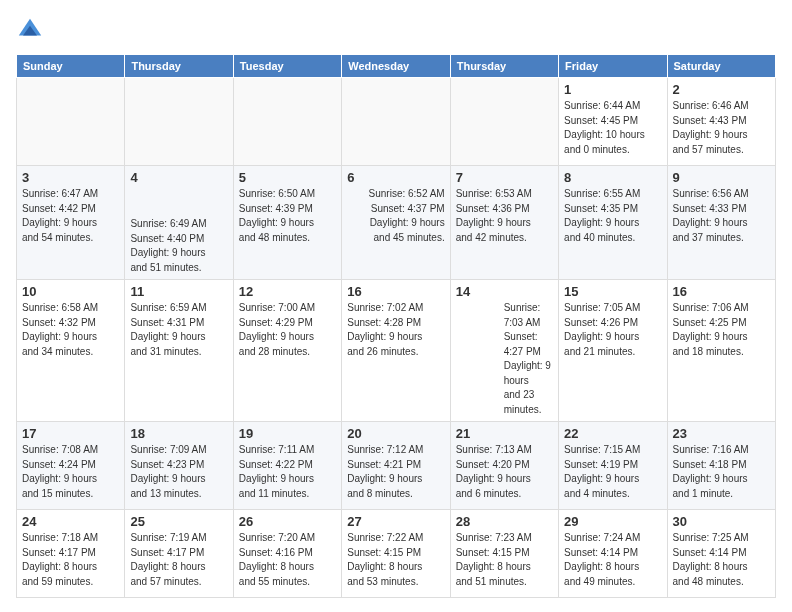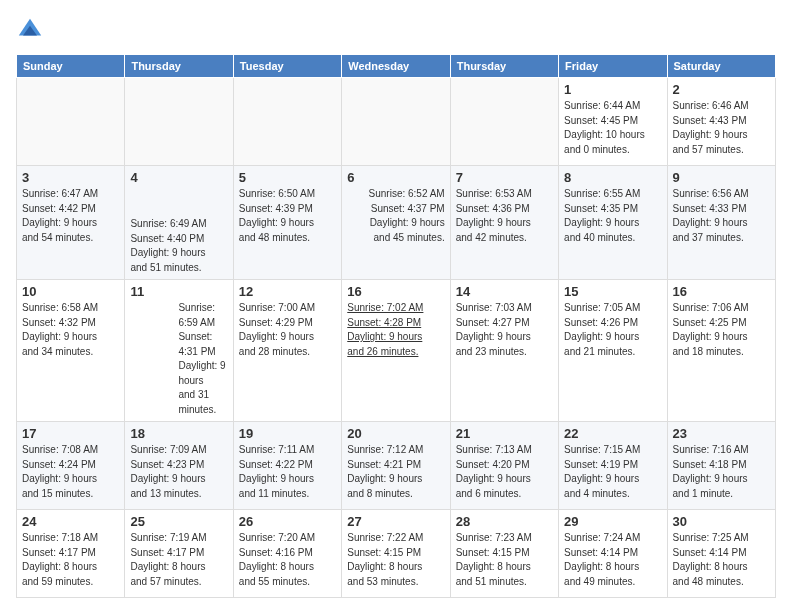--- a/index.html
+++ b/index.html
@@ -209,42 +209,42 @@
         <tr>
           <td>
             <span class="day-num">10</span>
             <div class="day-info" style="white-space: pre-line;">Sunrise: 6:58 AM
 Sunset: 4:32 PM
 Daylight: 9 hours
 and 34 minutes.</div>
           </td>
           <td>
             <span class="day-num">11</span>
-            <div class="day-info" style="white-space: pre-line; margin-left: 48px;">Sunrise: 6:59 AM
+            <div class="day-info" style="white-space: pre-line;">Sunrise: 6:59 AM
 Sunset: 4:31 PM
 Daylight: 9 hours
 and 31 minutes.</div>
           </td>
           <td>
             <span class="day-num">12</span>
             <div class="day-info" style="white-space: pre-line;">Sunrise: 7:00 AM
 Sunset: 4:29 PM
 Daylight: 9 hours
 and 28 minutes.</div>
           </td>
           <td>
             <span class="day-num">16</span>
-            <div class="day-info" style="white-space: pre-line; text-decoration: underline;">Sunrise: 7:02 AM
+            <div class="day-info" style="white-space: pre-line;">Sunrise: 7:02 AM
 Sunset: 4:28 PM
 Daylight: 9 hours
 and 26 minutes.</div>
           </td>
           <td>
             <span class="day-num">14</span>
-            <div class="day-info" style="white-space: pre-line;">Sunrise: 7:03 AM
+            <div class="day-info" style="white-space: pre-line; margin-left: 48px;">Sunrise: 7:03 AM
 Sunset: 4:27 PM
 Daylight: 9 hours
 and 23 minutes.</div>
           </td>
           <td>
             <span class="day-num">15</span>
             <div class="day-info" style="white-space: pre-line;">Sunrise: 7:05 AM
 Sunset: 4:26 PM
 Daylight: 9 hours
 and 21 minutes.</div>

